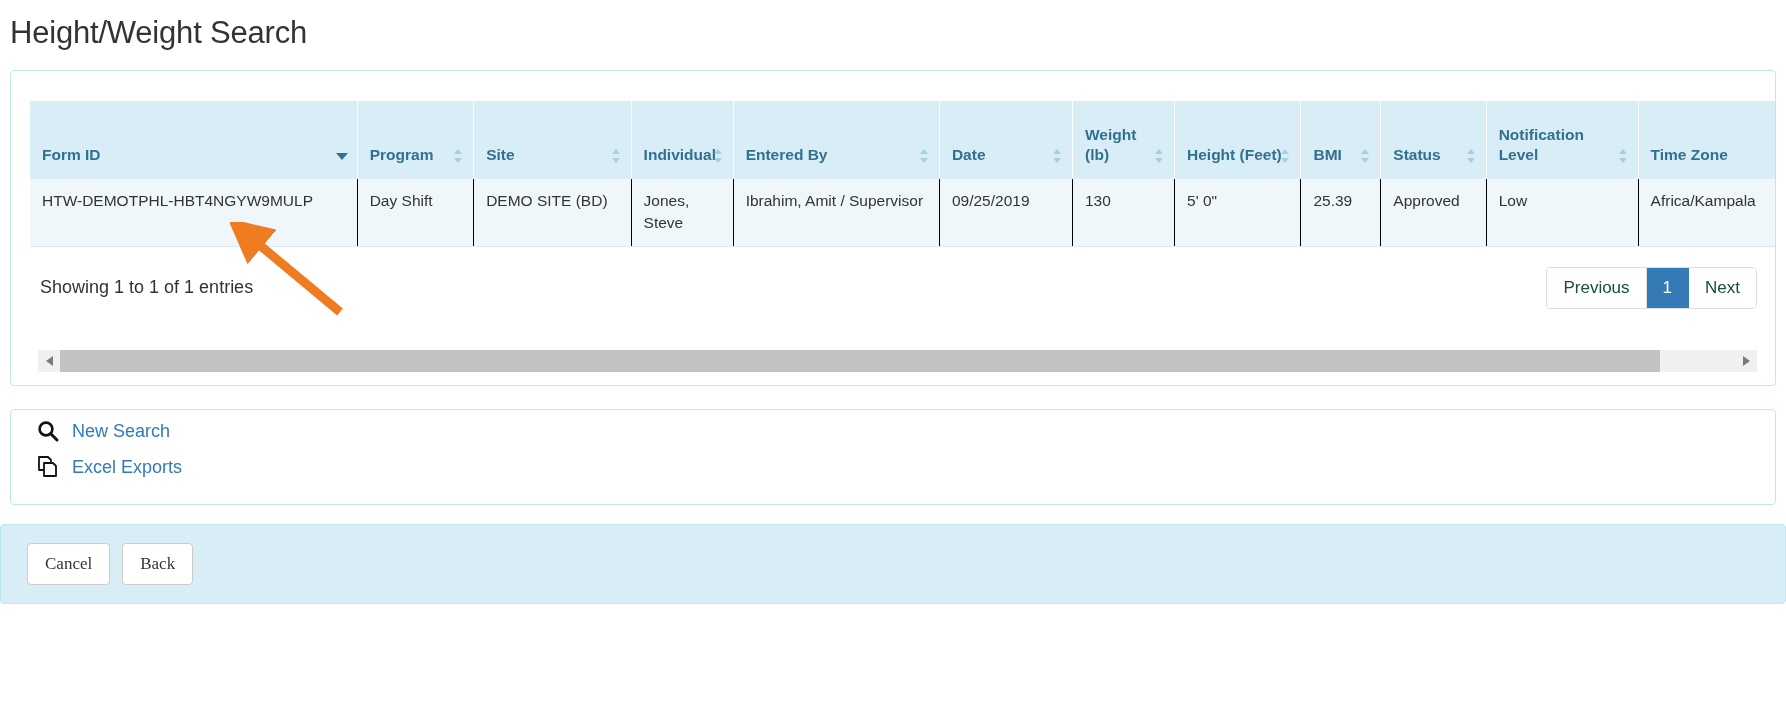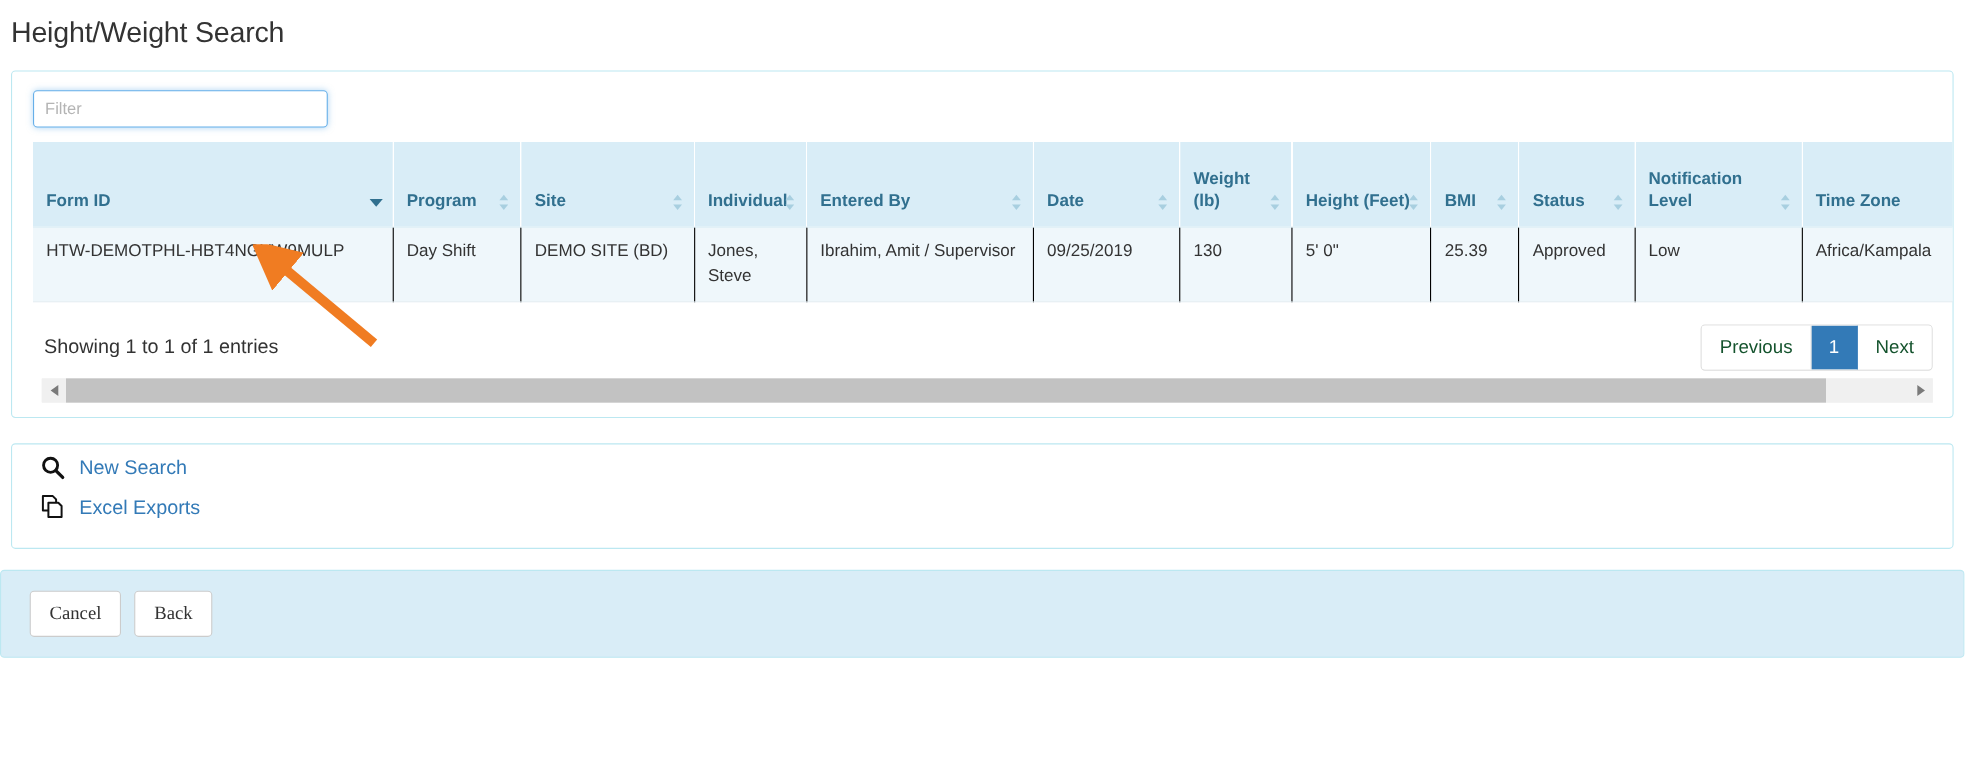--- a/index.html
+++ b/index.html
@@ -10,21 +10,21 @@
   body {
     width: 1786px;
     height: 702px;
     font-family: "Liberation Sans", sans-serif;
     color: #333333;
     overflow: hidden;
     position: relative;
   }
 
   .page-title {
-    font-size: 26px;
+    font-size: 31px;
     font-weight: 400;
     color: #333333;
     margin: 0;
     padding: 14px 0 0 10px;
     line-height: 1.2;
     letter-spacing: -0.2px;
   }
 
   .panel {
     border: 1px solid #bce8f1;
@@ -317,21 +317,20 @@
   }
 </style>
 </head>
 <body>
 
 <h1 class="page-title">Height/Weight Search</h1>
 
 <div class="panel" id="results-panel">
 
   <div class="top-controls">
-    <input class="filter-input" type="text" placeholder="Filter" style="">
 
   </div>
 
   <div class="table-scroll">
     <table class="data-table">
       <colgroup>
         <col class="col-form">
           <col class="col-program">
           <col class="col-site">
         <col class="col-individual">

